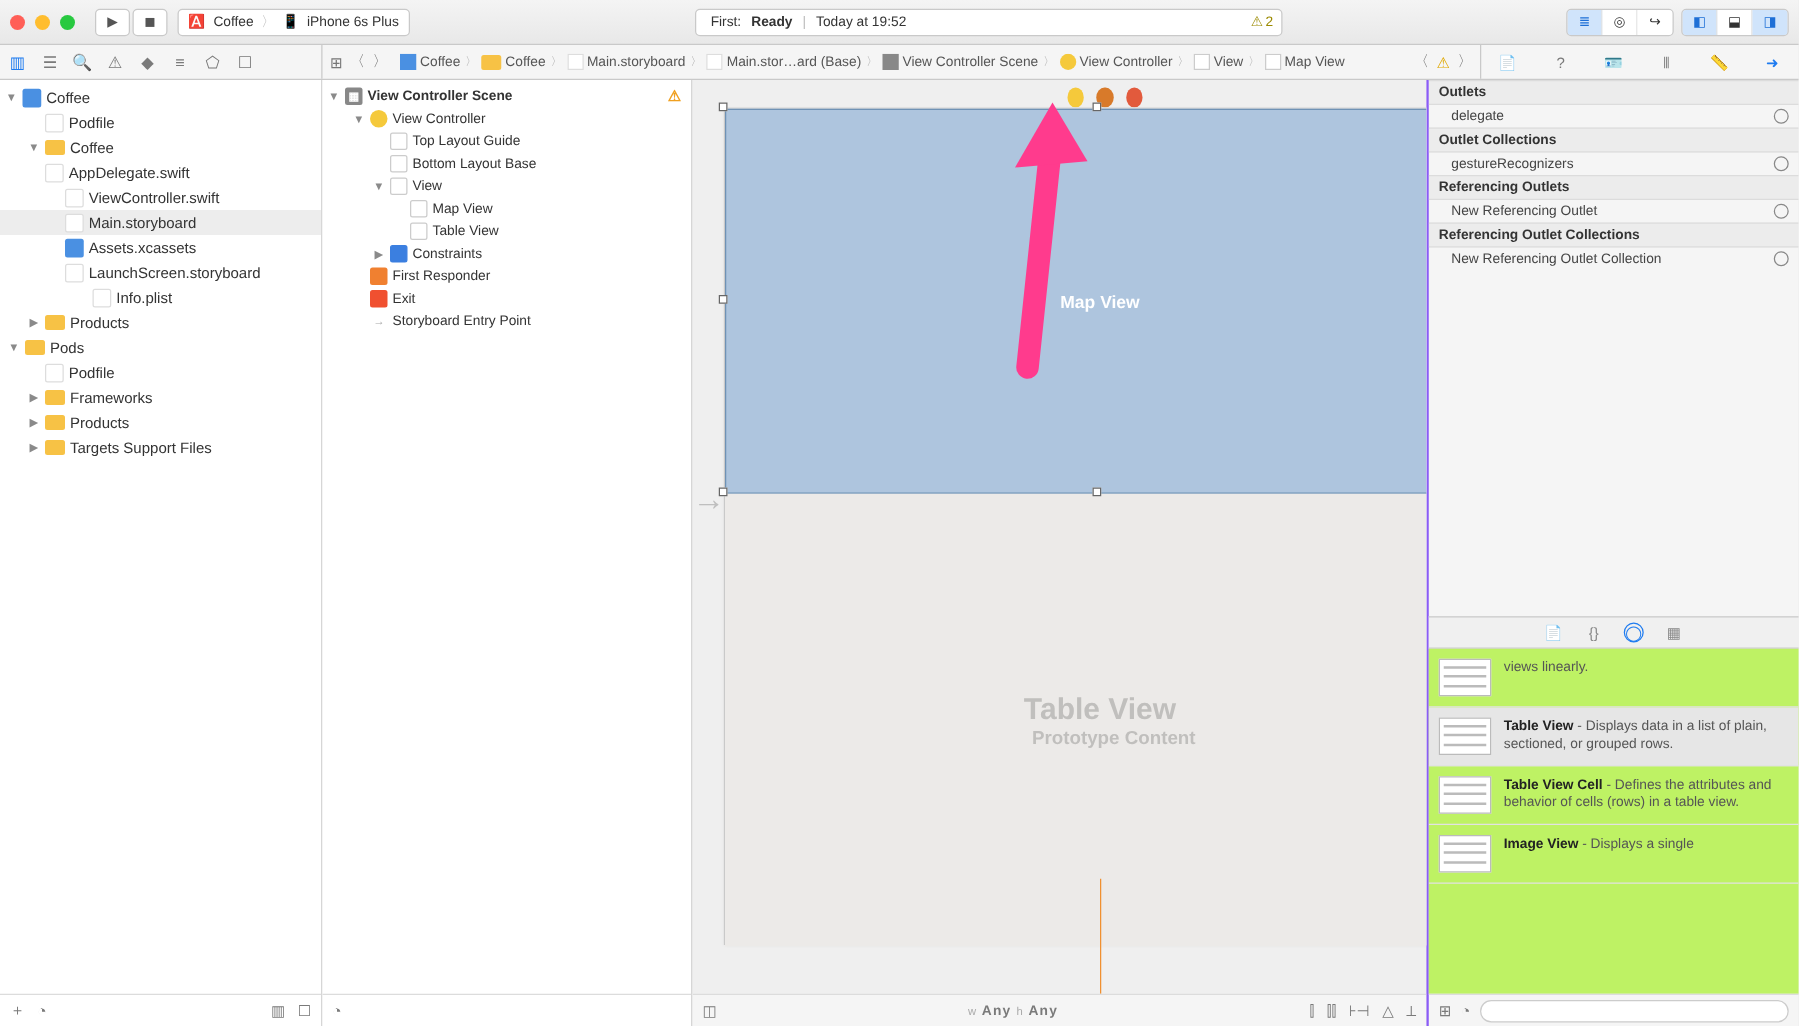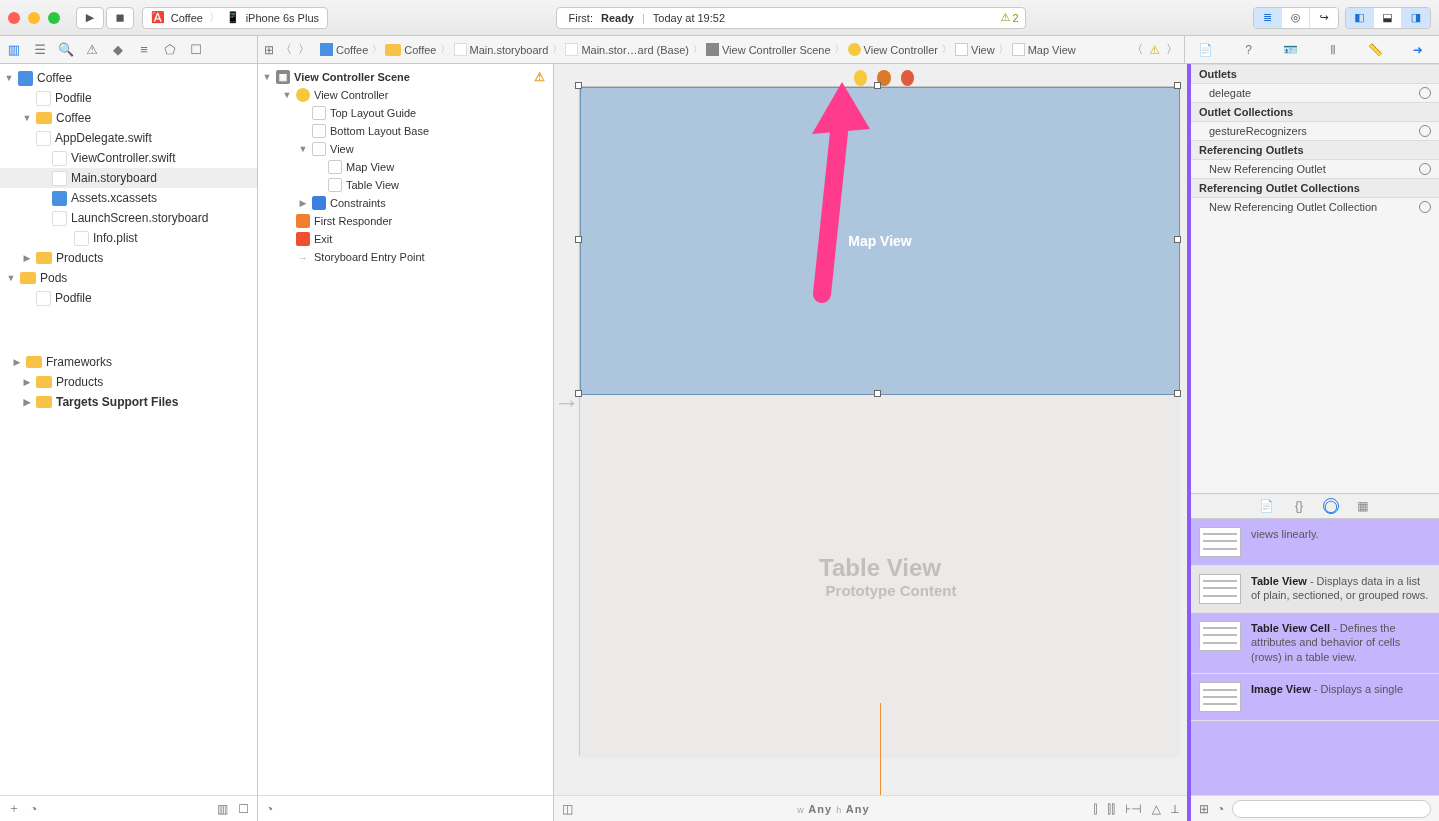--- a/index.html
+++ b/index.html
@@ -98,29 +98,29 @@
 .h.ml{left:21px;top:172px;} .h.mr{left:620px;top:172px;}
 .h.bl{left:21px;top:326px;} .h.bm{left:320px;top:326px;} .h.br{left:620px;top:326px;}
 .entryarrow { position:absolute; left:0px; top:320px; font-size:26px; color:#bfbfbf; }
 .arrow-anno { position:absolute; left:238px; top:10px; width:80px; height:230px; pointer-events:none; }
 
 .canvasfoot { height:26px; border-top:1px solid #dcdcdc; display:flex; align-items:center; justify-content:space-between; padding:0 8px; background:#f5f5f5; color:#7a7a7a; position:absolute; bottom:0; left:0; right:0; }
 .canvasfoot .sizeclass { font-size:11px; letter-spacing:1px; }
 .canvasfoot .pinbtns { display:flex; gap:10px; }
 
 
-.inspcol { width:252px; background:#f5f5f5; border-left:4px solid #8b5cf6; display:flex; flex-direction:column; }
+.inspcol { width:298px; background:#f5f5f5; border-left:2px solid #8b5cf6; display:flex; flex-direction:column; }
 .insppane { flex:0 0 auto; overflow:auto; }
 .sect { font-size:11px; font-weight:bold; background:#ececec; border-top:1px solid #dcdcdc; border-bottom:1px solid #dcdcdc; padding:3px 8px; }
 .outletrow { display:flex; align-items:center; justify-content:space-between; padding:3px 8px 3px 18px; font-size:11px; color:#444; }
 .outletport { width:12px; height:12px; border:1px solid #888; border-radius:50%; }
 .libtabs { height:26px; border-top:1px solid #c9c9c9; border-bottom:1px solid #c9c9c9; display:flex; align-items:center; justify-content:center; gap:16px; background:#f0f0f0; }
 .libtabs .lt { width:16px; height:16px; display:flex; align-items:center; justify-content:center; color:#888; font-size:12px; }
 .libtabs .lt.active { color:#1e7bf0; border:1px solid #1e7bf0; border-radius:50%; }
-.liblist { flex:1; overflow:auto; background:#c4b5fd; }
+.liblist { flex:1; overflow:auto; background:#bef264; }
 .libitem { display:flex; gap:10px; padding:8px; border-bottom:1px solid #e2e2e2; font-size:11px; }
 .libitem.sel { background:#e6e6e6; }
 .libicon { width:42px; height:30px; background:#fff; border:1px solid #bbb; display:flex; flex-direction:column; justify-content:space-around; padding:3px; flex-shrink:0; }
 .libicon .ln { height:2px; background:#bbb; }
 .libtext b { font-weight:600; color:#222; }
 .libtext { color:#555; line-height:1.35; }
 .inspfoot { height:26px; border-top:1px solid #dcdcdc; display:flex; align-items:center; padding:0 8px; gap:8px; color:#7a7a7a; }
 .search { flex:1; height:18px; border:1px solid #ccc; border-radius:9px; background:#fff; }
 
 svg { display:block; }
@@ -299,31 +299,31 @@
         <div class="row" style="padding-left: 6px;">
           <span class="disc open"></span>
           <span class="ic folder"></span>
           <span>Pods</span>
         </div>
         <div class="row" style="padding-left: 22px;">
           <span class="disc"></span>
           <span class="ic file"></span>
           <span>Podfile</span>
         </div>
-        <div class="row" style="padding-left: 12px; margin-top: 44px;">
+        <div class="row" style="padding-left: 22px;">
           <span class="disc closed"></span>
           <span class="ic folder"></span>
           <span>Frameworks</span>
         </div>
         <div class="row" style="padding-left: 22px;">
           <span class="disc closed"></span>
           <span class="ic folder"></span>
           <span>Products</span>
         </div>
-        <div class="row" style="padding-left: 22px; font-weight: bold;">
+        <div class="row" style="padding-left: 22px;">
           <span class="disc closed"></span>
           <span class="ic folder"></span>
           <span>Targets Support Files</span>
         </div>
       </div>
     <div class="navfoot">
       <span>＋</span>
       <span>◔</span>
       <span style="flex:1"></span>
       <span>▥</span>

